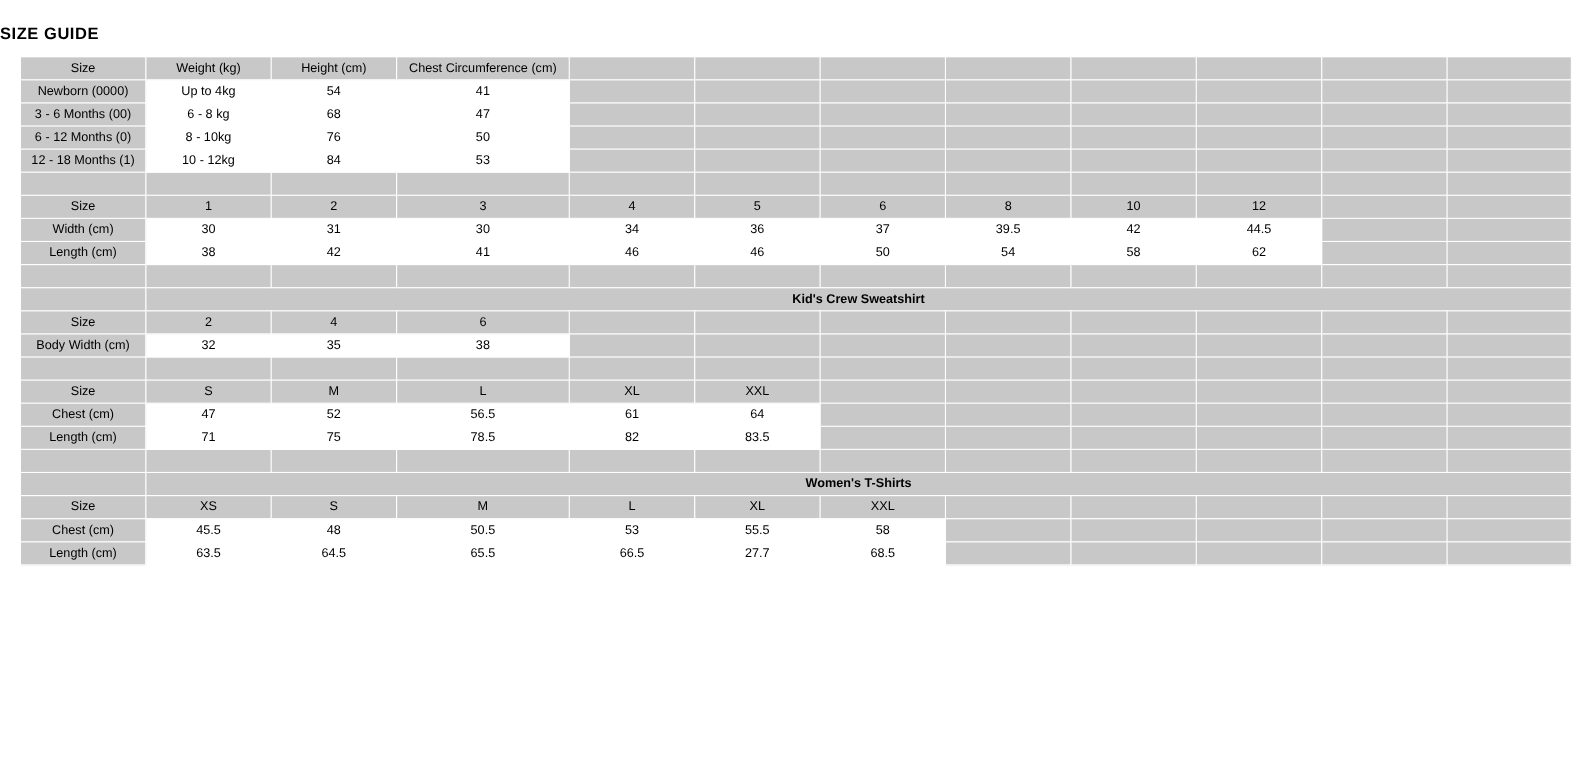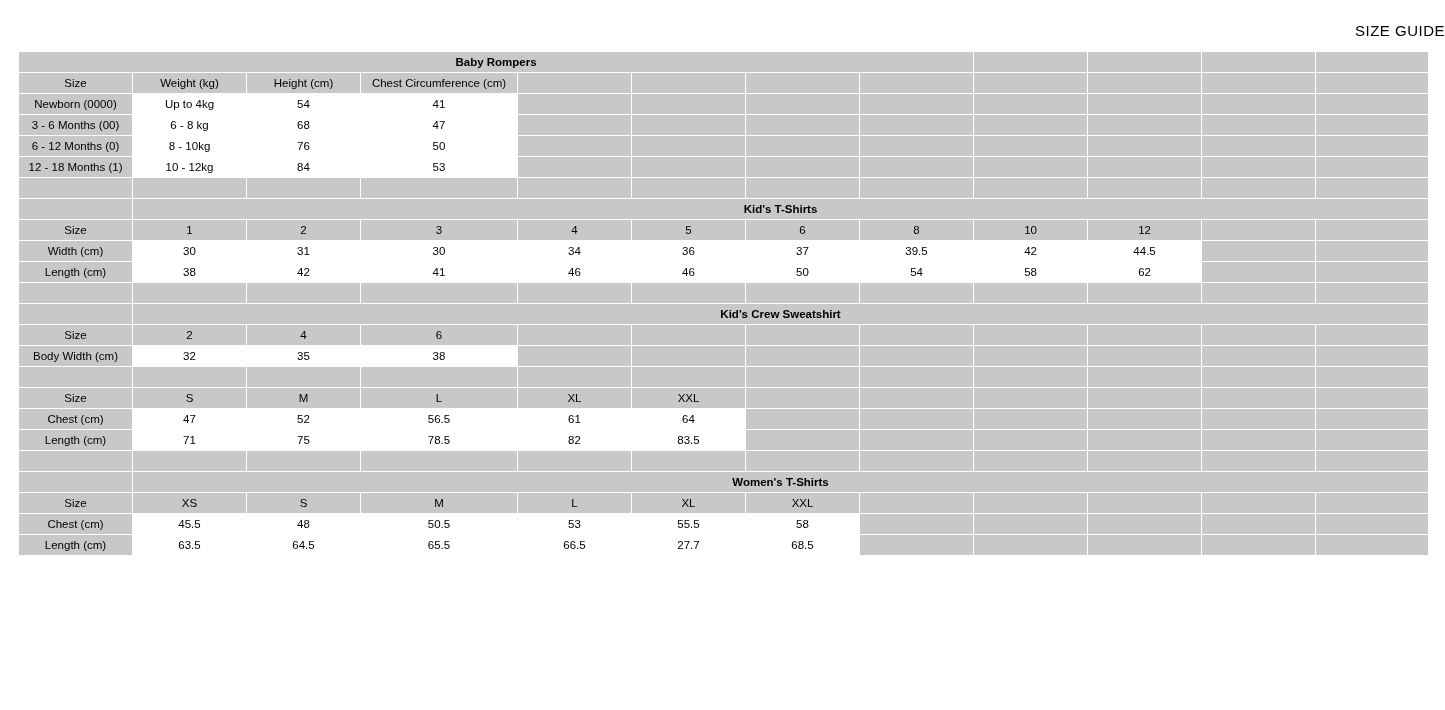--- a/index.html
+++ b/index.html
@@ -8,23 +8,23 @@
     background: #ffffff;
   }
   body {
     width: 1445px;
     height: 710px;
     font-family: "Liberation Sans", sans-serif;
     color: #000000;
     overflow: hidden;
   }
   .page-title {
-    text-align: right;
+    text-align: left;
     font-size: 15px;
-    font-weight: normal;
+    font-weight: bold;
     letter-spacing: 0.5px;
     padding: 22px 0 12px 0;
   }
   table.size-table {
     border-collapse: collapse;
     table-layout: fixed;
     margin: 0 0 0 18px;
     width: 1410px;
     font-size: 11.5px;
   }
@@ -78,27 +78,20 @@
       <col class="c5">
     <col class="c6">
       <col class="c7">
       <col class="c8">
       <col class="c9">
       <col class="c10">
       <col class="c11">
   </colgroup>
   <tbody id="table-body">
       <tr>
-        <td class="section-title" colspan="8">Baby Rompers</td>
-        <td class="cell-empty"></td>
-        <td class="cell-empty"></td>
-        <td class="cell-empty"></td>
-        <td class="cell-empty"></td>
-      </tr>
-      <tr>
         <td class="cell-grey bold">Size</td>
         <td class="cell-grey bold">Weight (kg)</td>
         <td class="cell-grey bold">Height (cm)</td>
         <td class="cell-grey bold left">Chest Circumference (cm)</td>
         <td class="cell-empty"></td>
         <td class="cell-empty"></td>
         <td class="cell-empty"></td>
         <td class="cell-empty"></td>
         <td class="cell-empty"></td>
         <td class="cell-empty"></td>
@@ -167,24 +160,20 @@
         <td class="cell-empty"></td>
         <td class="cell-empty"></td>
         <td class="cell-empty"></td>
         <td class="cell-empty"></td>
         <td class="cell-empty"></td>
         <td class="cell-empty"></td>
         <td class="cell-empty"></td>
         <td class="cell-empty"></td>
         <td class="cell-empty"></td>
         <td class="cell-empty"></td>
-      </tr>
-      <tr>
-        <td class="cell-empty"></td>
-        <td class="section-title" colspan="11">Kid's T-Shirts</td>
       </tr>
       <tr>
         <td class="cell-grey bold">Size</td>
         <td class="cell-grey bold">1</td>
         <td class="cell-grey bold">2</td>
         <td class="cell-grey bold">3</td>
         <td class="cell-grey bold">4</td>
         <td class="cell-grey bold">5</td>
         <td class="cell-grey bold">6</td>
         <td class="cell-grey bold">8</td>

